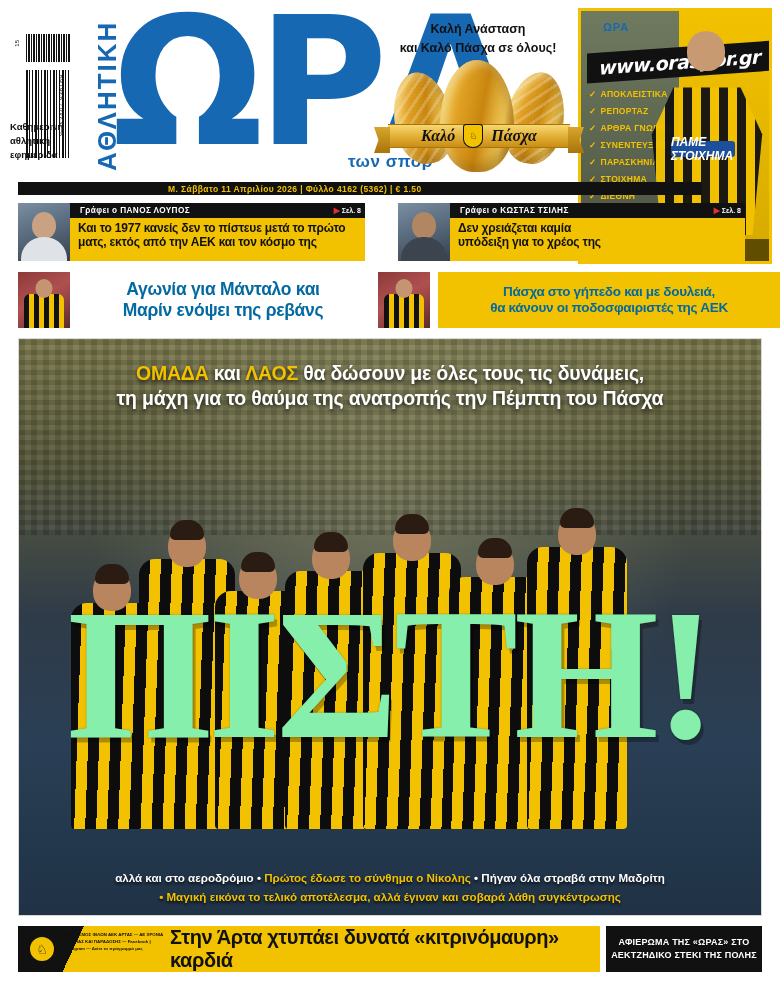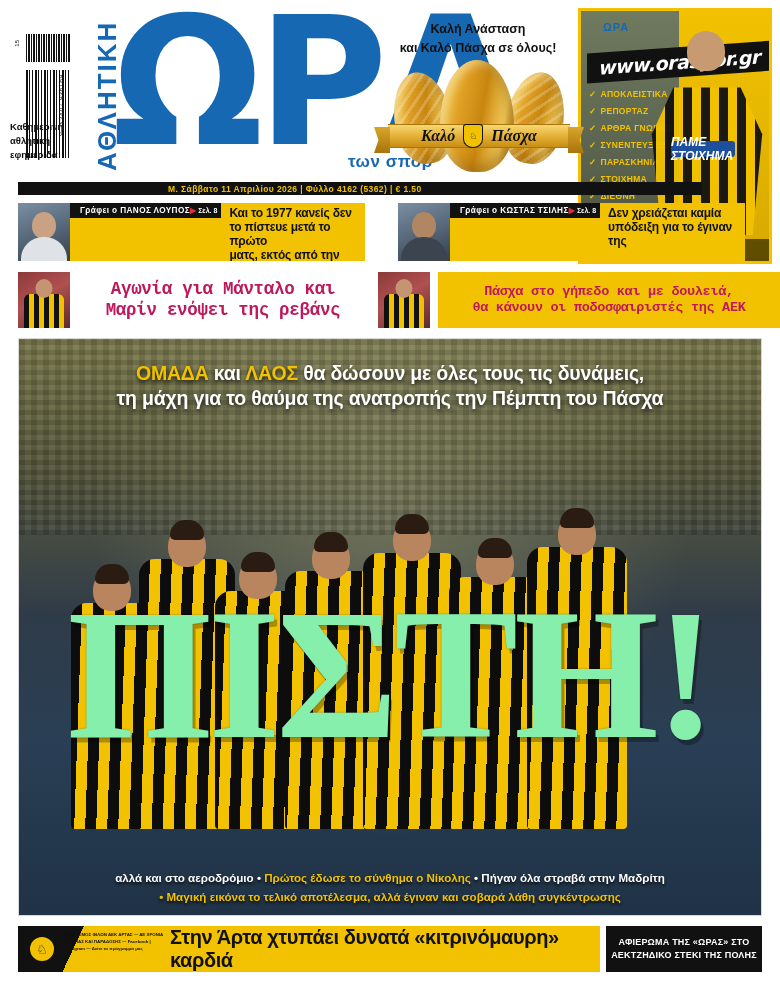--- a/index.html
+++ b/index.html
@@ -179,21 +179,21 @@
   .by-photo .face {
     position:absolute; left:50%; top:9px; transform:translateX(-50%);
     width:24px; height:27px; background:#c9a183; border-radius:50% 50% 46% 46%;
   }
   .by-photo .body {
     position:absolute; left:50%; bottom:0; transform:translateX(-50%);
     width:46px; height:24px; background:#dfe3e8; border-radius:22px 22px 0 0;
   }
   .by-photo.dark .body { background:#3c4450; }
   .by-photo.dark .face { background:#b08663; }
-  .by-right { flex:1; display:flex; flex-direction:row; }
+  .by-right { flex:1; display:flex; flex-direction:column; }
   .by-top {
     height:15px; background:#111; display:flex; align-items:center;
     justify-content:space-between; padding:0 4px 0 10px;
   }
   .by-author { font-size:8.2px; font-weight:bold; color:#fff; letter-spacing:0.4px; }
   .by-page {
     font-size:7px; font-weight:bold; color:#fff; background:#111;
     display:flex; align-items:center; gap:2px;
   }
   .by-page .arrow { color:#e03030; font-size:8px; }
@@ -215,23 +215,22 @@
     border-radius:6px 6px 0 0;
   }
   .sec-thumb .head {
     position:absolute; left:50%; top:7px; transform:translateX(-50%);
     width:17px; height:19px; background:#c59571; border-radius:50%;
   }
   .sec-thumb.t1 { left:0; }
   .sec-thumb.t2 { left:360px; }
   .sec-head {
     position:absolute; top:0; height:56px; display:flex; align-items:center;
-    font-size:17.5px; font-weight:bold; color:#be185d; line-height:1.18;
+    font-size:17.5px; font-weight:bold; color:#0369a1; line-height:1.18;
     letter-spacing:-0.3px;
-    font-family:Liberation Mono, monospace;
   }
   .sec-head.h1 { left:60px; width:290px; justify-content:center; text-align:center; }
   .sec-head.h2 {
     left:420px; width:342px; background:#f2c200; padding:0 10px;
     text-align:center; justify-content:center; font-size:13.5px;
   }
 
   
   .main-story {
     position:absolute; left:18px; top:338px; width:744px; height:578px;
@@ -434,21 +433,21 @@
       <div class="by-right">
         <div class="by-top">
           <span class="by-author">Γράφει ο ΚΩΣΤΑΣ ΤΣΙΛΗΣ</span>
           <span class="by-page">
             <span class="arrow">▶</span>
             <span>Σελ. 8</span>
           </span>
         </div>
         <div class="by-text">
           <div>Δεν χρειάζεται καμία</div>
-          <div>υπόδειξη για το έγιναν της</div>
+          <div>υπόδειξη για το χρέος της</div>
         </div>
       </div>
     </div>
   </div>
 
   <div class="sec-row">
     <div class="sec-thumb t1">
       <div class="kit"></div>
       <div class="head"></div>
     </div>

